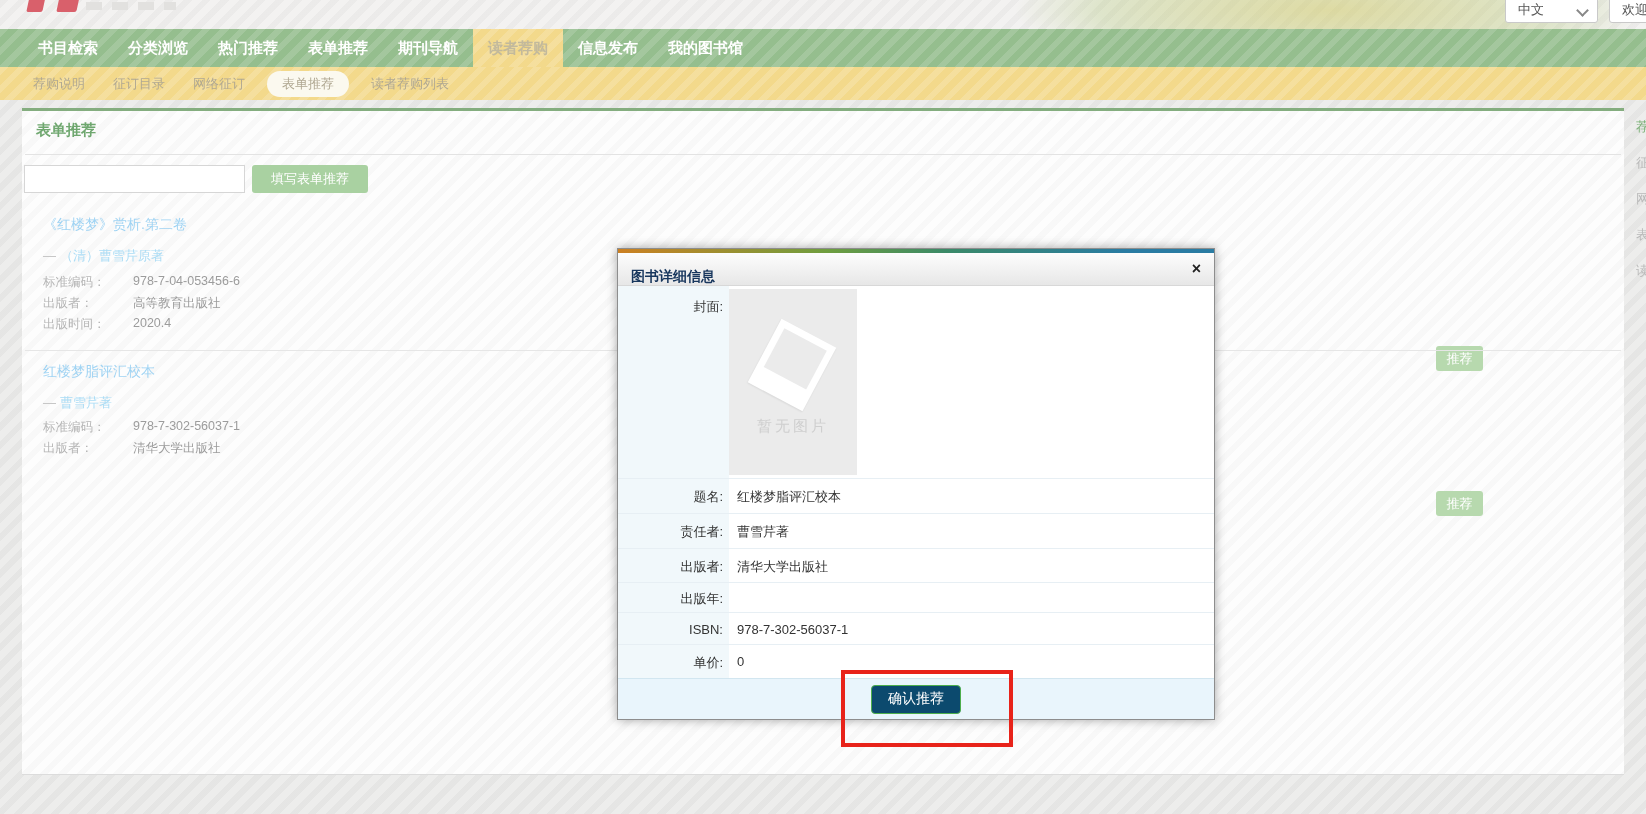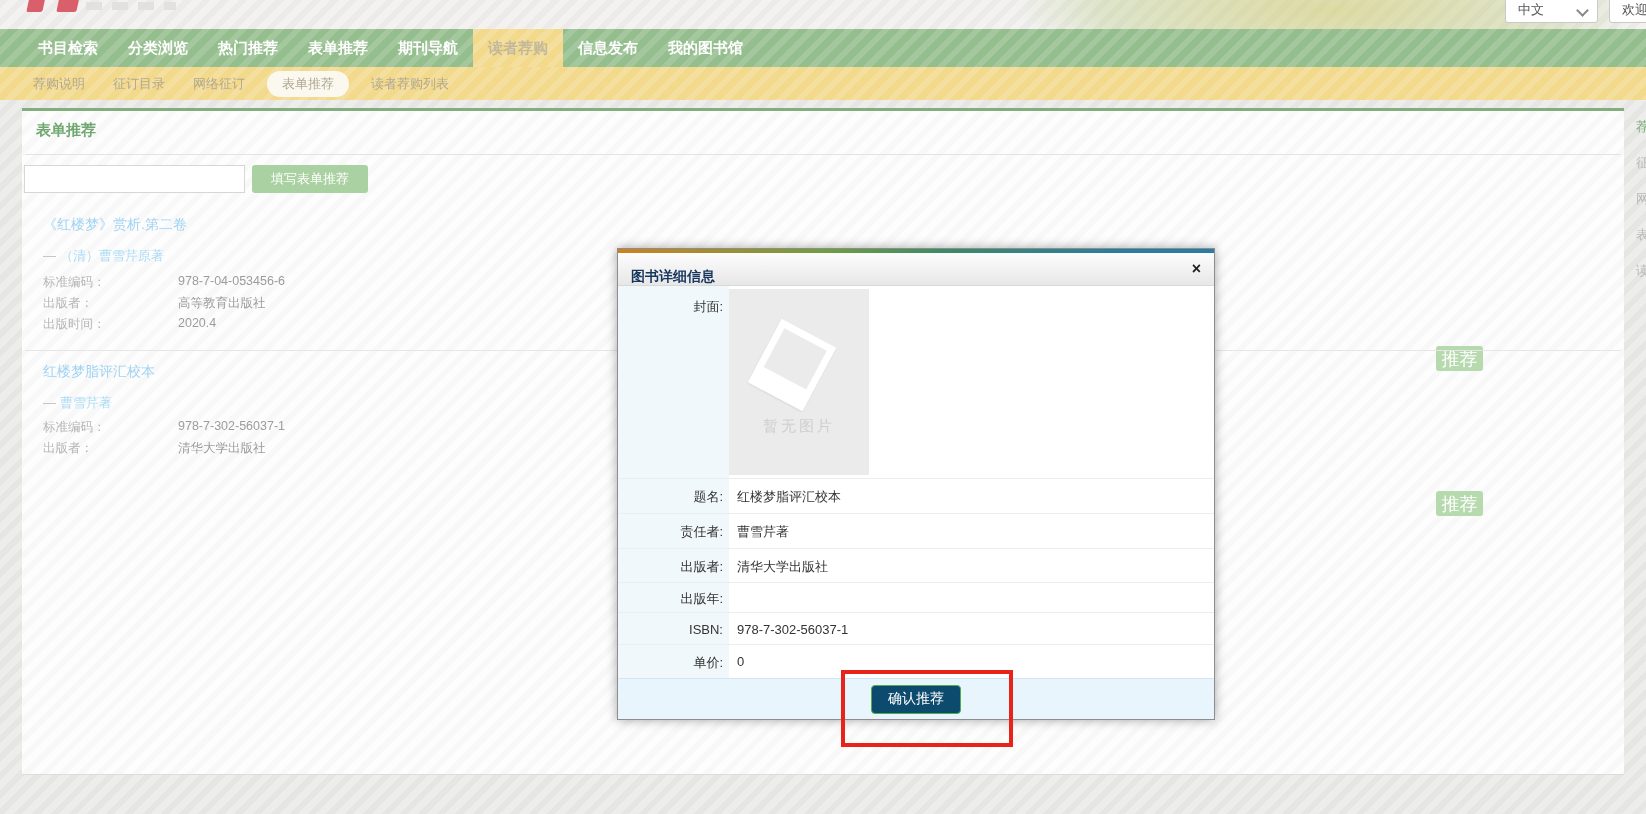--- a/index.html
+++ b/index.html
@@ -56,25 +56,25 @@
                    border-top: 3px solid #84ad7f; border-bottom: 1px solid #dcdcdc; }
   .page-title { position: absolute; left: 14px; top: 10px; font-size: 15px; font-weight: bold; color: #6fa76f; }
   .title-divider { position: absolute; left: 3px; top: 43px; width: 1596px; height: 1px; background: #e3e3e3; }
   .rec-input { position: absolute; left: 2px; top: 54px; width: 221px; height: 28px;
                border: 1px solid #d6d6d6; background: #fff; padding: 0 8px; font-size: 13px; color: #555; }
   .fill-form-btn { position: absolute; left: 230px; top: 54px; width: 116px; height: 28px;
                    background: #a9d1a1; color: #fff; font-size: 13px; border: none; border-radius: 3px; cursor: pointer; }
   .book-title { position: absolute; left: 21px; font-size: 14px; color: #9fd3f3; cursor: pointer; white-space: nowrap; }
   .book-author { position: absolute; left: 21px; font-size: 13px; color: #aadcf5; }
   .book-author .dash { color: #c0c0c0; margin-right: 4px; }
-  .meta-row { position: absolute; left: 21px; font-size: 12.5px; color: #9c9c9c; display: flex; gap: 45px; }
+  .meta-row { position: absolute; left: 21px; font-size: 12.5px; color: #9c9c9c; display: flex; }
   .meta-row .m-label { width: 90px; color: #b5b5b5; }
   .books-divider { position: absolute; left: 3px; top: 239px; width: 1596px; height: 1px; background: #e6e6e6; }
   .recommend-btn { position: absolute; left: 1414px; width: 47px; height: 25px;
-                   background: #b7d9ae; color: #fff; font-size: 18px; border: none; border-radius: 3px; cursor: pointer; }
+                   background: #b7d9ae; color: #fff; font-size: 13px; border: none; border-radius: 3px; cursor: pointer; }
 
   
   .edge-menu { position: absolute; left: 1636px; top: 118px; width: 14px; }
   .edge-item { font-size: 13px; color: #b9b9b9; margin-bottom: 18px; cursor: pointer; }
   .edge-item.green { color: #7fb27a; }
 
   
   .modal { position: absolute; left: 617px; top: 248px; width: 598px; height: 472px;
            background: #fff; border: 1px solid #8d8d8d; box-shadow: 0 0 10px rgba(0,0,0,0.35); z-index: 20; }
   .modal-grad { height: 4px; background: linear-gradient(90deg, #cc8022, #6f9e3f 35%, #3b8a68 55%, #2a7ca3 85%); }
@@ -83,21 +83,21 @@
                   justify-content: space-between; padding: 0 13px; }
   .modal-title { font-size: 14px; font-weight: bold; color: #17365d; margin-top: 16px; }
   .modal-close { font-size: 16px; font-weight: bold; color: #222; cursor: pointer; line-height: 16px; }
   .modal-body { }
   .m-row { display: flex; border-bottom: 1px solid #e7eff4; }
   .m-row .lbl { width: 111px; background: #f1f8fb; text-align: right; padding: 9px 6px 0 0;
                 font-size: 13px; color: #333; flex-shrink: 0; }
   .m-row .val { flex: 1; background: #fff; padding: 9px 0 0 8px; font-size: 13px; color: #333; }
   .m-row.cover { height: 193px; }
   .m-row.cover .lbl { padding-top: 12px; }
-  .img-placeholder { position: relative; margin: 3px 0 0 0; width: 140px; height: 186px; background: #ebebeb; }
+  .img-placeholder { position: relative; margin: 3px 0 0 0; width: 128px; height: 186px; background: #ebebeb; }
   .polaroid { position: absolute; left: 32px; top: 40px; width: 62px; height: 72px;
               background: #fff; transform: rotate(28deg); box-shadow: 0 1px 2px rgba(0,0,0,0.08); }
   .polaroid-inner { position: absolute; left: 7px; top: 7px; width: 48px; height: 44px; background: #ebebeb; }
   .no-img-text { position: absolute; left: 0; right: 0; top: 128px; text-align: center;
                  font-size: 15px; color: #cfcfcf; letter-spacing: 3px; }
   .modal-footer { position: absolute; left: 0; bottom: 0; width: 100%; height: 41px;
                   background: #e9f5fc; border-top: 1px solid #d2e6f0;
                   display: flex; align-items: center; justify-content: center; }
   .confirm-btn { width: 90px; height: 29px; background: #0c4a6e; border: 1px solid #4cae4c;
                  border-radius: 4px; color: #fff; font-size: 14px; cursor: pointer; }

